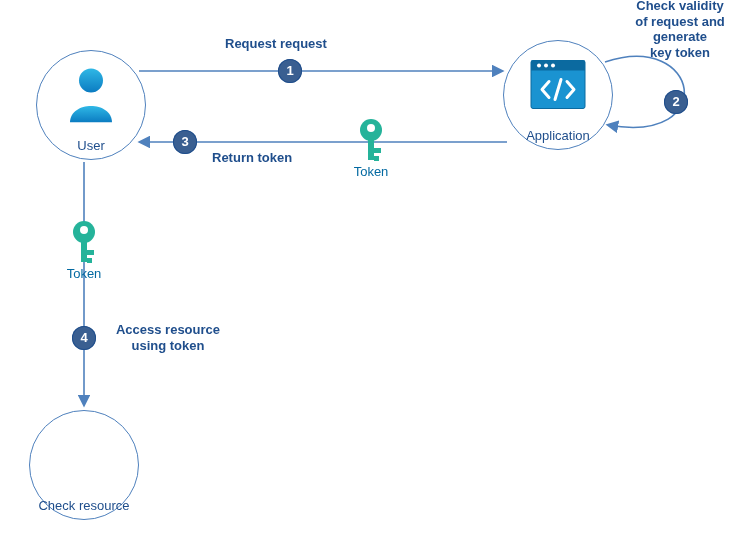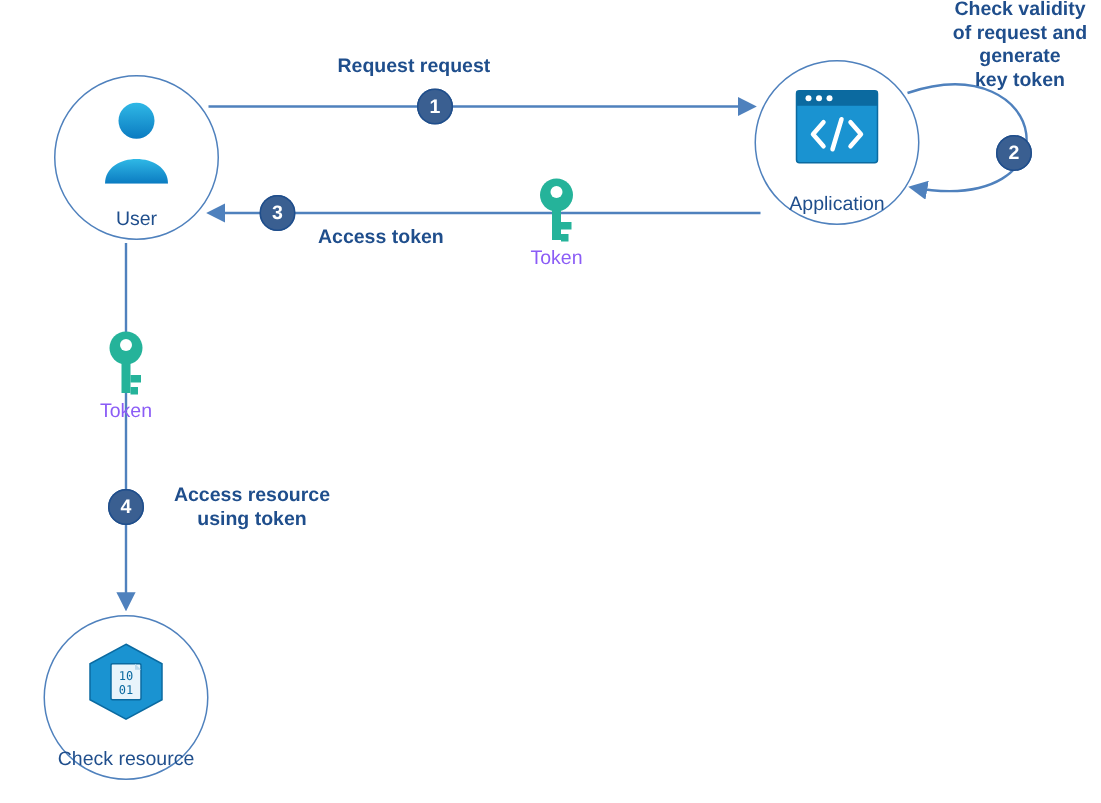--- a/index.html
+++ b/index.html
@@ -70,21 +70,21 @@
     line-height: 1.2;
     white-space: pre-line;
   }
   .token-free {
     position: absolute;
   }
   .token-free .tlabel {
     position: absolute;
     left: 50%;
     transform: translateX(-50%);
-    color: #8b5cf6;
+    color: #0369a1;
     top: 46px;
     font-weight: 400;
   }
 </style>
 </head>
 <body>
 
 <div class="stage">
 
   <svg class="lines" viewBox="0 0 734 535">
@@ -129,29 +129,20 @@
         <circle cx="23" cy="6" r="2" fill="#fff"></circle>
         <path d="M19 22 L12 30 L19 38" fill="none" stroke="#fff" stroke-width="3" stroke-linecap="round" stroke-linejoin="round"></path>
         <path d="M37 22 L44 30 L37 38" fill="none" stroke="#fff" stroke-width="3" stroke-linecap="round" stroke-linejoin="round"></path>
         <line x1="31" y1="20" x2="25" y2="40" stroke="#fff" stroke-width="3" stroke-linecap="round"></line>
       </svg>
     </div>
     <div class="label">Application</div>
   </div>
 
   <div class="node" style="left:29px; top:410px;">
-    <div class="icon-wrap">
-      <svg width="56" height="56" viewBox="0 0 56 56">
-        <polygon points="28,3 52,16 52,40 28,53 4,40 4,16" fill="#1a93d1" stroke="#0b6aa0" stroke-width="1"></polygon>
-        <rect x="18" y="16" width="20" height="24" rx="1" fill="#e8f4fb" stroke="#0b6aa0" stroke-width="1"></rect>
-        <path d="M34 16 L38 20 L34 20 Z" fill="#bcd9ec"></path>
-        <text x="28" y="27" text-anchor="middle" font-size="8" fill="#0b6aa0" font-family="monospace">10</text>
-        <text x="28" y="36" text-anchor="middle" font-size="8" fill="#0b6aa0" font-family="monospace">01</text>
-      </svg>
-    </div>
     <div class="label">Check resource</div>
   </div>
 
   <div class="token-free" style="left:350px; top:118px;">
     <svg width="42" height="46" viewBox="0 0 42 46">
       <circle cx="21" cy="12" r="11" fill="#25b39a"></circle>
       <circle cx="21" cy="10" r="4" fill="#fff"></circle>
       <rect x="18" y="20" width="6" height="22" fill="#25b39a"></rect>
       <rect x="24" y="30" width="7" height="5" fill="#25b39a"></rect>
       <rect x="24" y="38" width="5" height="5" fill="#25b39a"></rect>
@@ -175,18 +166,18 @@
   <div class="step-badge" style="left:173px; top:130px;">3</div>
   <div class="step-badge" style="left:72px;  top:326px;">4</div>
 
   <div class="edge-label" style="left:225px; top:36px;">Request request</div>
 
   <div class="edge-label" style="left:620px; top:-2px; width:120px; text-align:center;">Check validity
 of request and
 generate
 key token</div>
 
-  <div class="edge-label" style="left:212px; top:150px;">Access token</div>
+  <div class="edge-label" style="left:212px; top:150px;">Return token</div>
 
   <div class="edge-label" style="left:108px; top:322px; width:120px; text-align:center;">Access resource
 using token</div>
 
 </div>
 
 </body></html>

